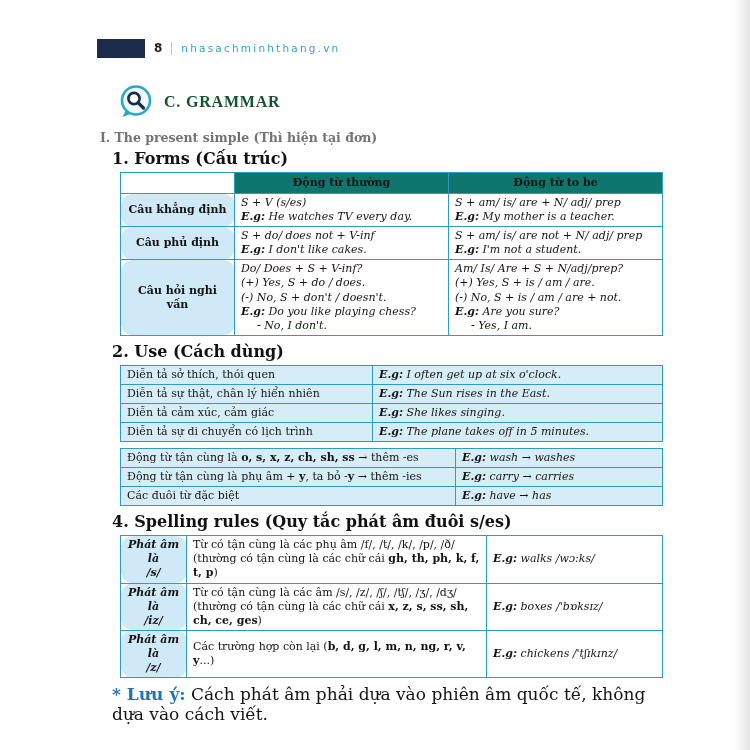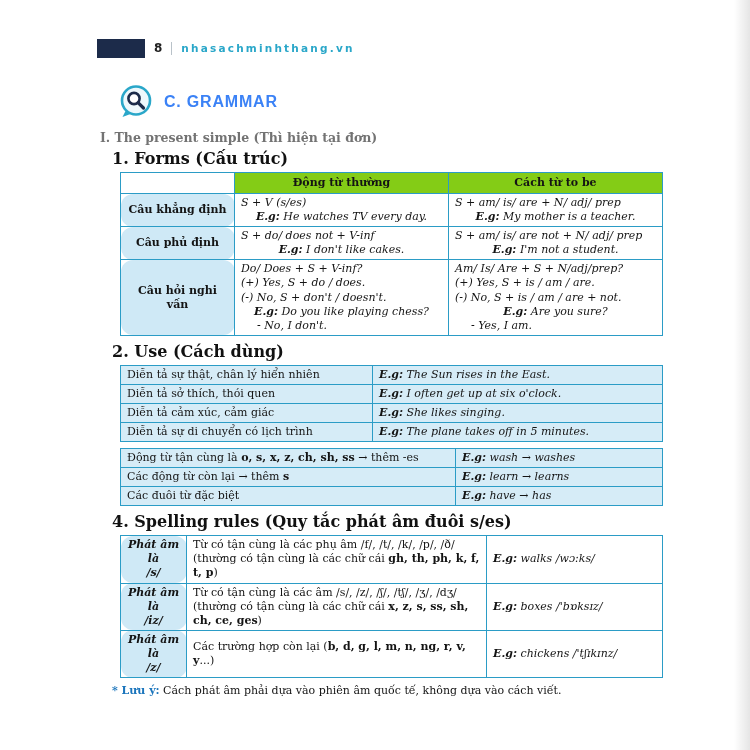--- a/index.html
+++ b/index.html
@@ -14,49 +14,49 @@
     pointer-events:none;
   }
   .page-header {
     position:absolute; top:38px; left:97px; height:20px;
     display:flex; align-items:center;
     font-family:"DejaVu Sans","Liberation Sans",sans-serif;
   }
   .navy-bar { width:48px; height:19px; background:#1c2b4a; margin-right:9px; }
   .page-num { font-weight:bold; font-size:12px; color:#222; }
   .header-divider { width:1px; height:13px; background:#b9c2c9; margin:0 9px; }
-  .site { color:#2aa7c9; font-size:10.5px; letter-spacing:2.2px; font-weight:bold; }
+  .site { color:#2aa7c9; font-size:10.5px; letter-spacing:2.2px; font-weight:normal; }
 
   .content { position:absolute; left:100px; top:80px; width:562px; }
 
   .title-row { display:flex; align-items:center; margin:4px 0 10px 18px; }
   .icon-wrap { width:36px; height:36px; margin-right:10px; flex:0 0 auto; }
   .title {
-    color:#3b82f6; font-weight:bold; font-size:16px; letter-spacing:0.8px;
-    font-family:Liberation Sans, sans-serif;
+    color:#14532d; font-weight:bold; font-size:16px; letter-spacing:0.8px;
+    font-family:Liberation Serif, serif;
   }
 
   .h-main { color:#737373; font-weight:bold; font-size:12.5px; margin:2px 0 4px 0; }
   .h-sub  { color:#111; font-weight:bold; font-size:16px; margin:4px 0 4px 12px; }
 
   table.tbl {
     border-collapse:collapse; table-layout:fixed;
     margin-left:20px; width:542px; font-size:11px; line-height:1.28;
     margin-bottom:6px;
   }
   .tbl td, .tbl th { border:1px solid #2b9cc6; padding:2px 6px; vertical-align:middle; text-align:left; }
-  .t-forms th { background:#84cc16; text-align:center; font-weight:bold; padding:3px 4px; }
+  .t-forms th { background:#0f766e; text-align:center; font-weight:bold; padding:3px 4px; }
   .t-forms th.empty { background:#ffffff; }
   .t-forms td.lbl, .t-spell td.lbl { background:#cfe9f6; font-weight:bold; text-align:center;border-radius:12px; }
   .t-use td, .t-add td { background:#d6ecf7; }
   .line { display:block;font-style:italic; }
-  .eg { font-style:italic;text-align:center; }
+  .eg { font-style:italic; }
   .ans { font-style:italic; padding-left:16px; }
   .b { font-weight:bold; }
-  .note { margin:6px 0 16px 12px; font-size:11px; }
+  .note { margin:6px 0 16px 12px; font-size:17px; }
   .note .star { color:#1b75bc; font-weight:bold; }
 </style>
 </head>
 <body>
 
 <div class="page">
 
   <div class="page-header">
     <div class="navy-bar"></div>
     <span class="page-num">8</span>
@@ -84,21 +84,21 @@
     <table class="tbl t-forms">
       <colgroup>
           <col style="width:114px">
           <col style="width:214px">
           <col style="width:214px">
         </colgroup>
       <tbody>
           <tr>
         <th class="empty"></th>
         <th>Động từ thường</th>
-        <th>Cách từ to be</th>
+        <th>Động từ to be</th>
       </tr>
       <tr>
         <td class="lbl">Câu khẳng định</td>
         <td>
           <span class="line">S + V (s/es)</span>
           <span class="line eg"><span class="b">E.g:</span><span> He watches TV every day.</span></span>
         </td>
         <td>
           <span class="line">S + am/ is/ are + N/ adj/ prep</span>
           <span class="line eg"><span class="b">E.g:</span><span> My mother is a teacher.</span></span>
@@ -137,28 +137,28 @@
 
     <div class="h-sub">2. Use (Cách dùng)</div>
 
     <table class="tbl t-use">
       <colgroup>
           <col style="width:252px">
           <col style="width:290px">
         </colgroup>
       <tbody>
           <tr>
+        <td>Diễn tả sở thích, thói quen</td>
+        <td class="eg"><span class="b">E.g:</span><span> I often get up at six o'clock.</span></td>
+      </tr>
+      <tr>
         <td>Diễn tả sự thật, chân lý hiển nhiên</td>
         <td class="eg"><span class="b">E.g:</span><span> The Sun rises in the East.</span></td>
       </tr>
       <tr>
-        <td>Diễn tả sở thích, thói quen</td>
-        <td class="eg"><span class="b">E.g:</span><span> I often get up at six o'clock.</span></td>
-      </tr>
-      <tr>
         <td>Diễn tả cảm xúc, cảm giác</td>
         <td class="eg"><span class="b">E.g:</span><span> She likes singing.</span></td>
       </tr>
       <tr>
         <td>Diễn tả sự di chuyển có lịch trình</td>
         <td class="eg"><span class="b">E.g:</span><span> The plane takes off in 5 minutes.</span></td>
       </tr>
     </tbody>
       </table>
 
@@ -167,22 +167,22 @@
       <colgroup>
           <col style="width:335px">
           <col style="width:207px">
         </colgroup>
       <tbody>
           <tr>
         <td><span>Động từ tận cùng là </span><span class="b">o, s, x, z, ch, sh, ss</span><span> → thêm -es</span></td>
         <td class="eg"><span class="b">E.g:</span><span> wash → washes</span></td>
       </tr>
       <tr>
-        <td><span>Các động từ còn lại → thêm </span><span class="b">s</span></td>
-        <td class="eg"><span class="b">E.g:</span><span> learn → learns</span></td>
+        <td><span>Động từ tận cùng là phụ âm + </span><span class="b">y</span><span>, ta bỏ -</span><span class="b">y</span><span> → thêm -ies</span></td>
+        <td class="eg"><span class="b">E.g:</span><span> carry → carries</span></td>
       </tr>
       <tr>
         <td><span>Các đuôi từ đặc biệt</span></td>
         <td class="eg"><span class="b">E.g:</span><span> have → has</span></td>
       </tr>
     </tbody>
       </table>
 
     <div class="h-sub">4. Spelling rules (Quy tắc phát âm đuôi s/es)</div>
 

